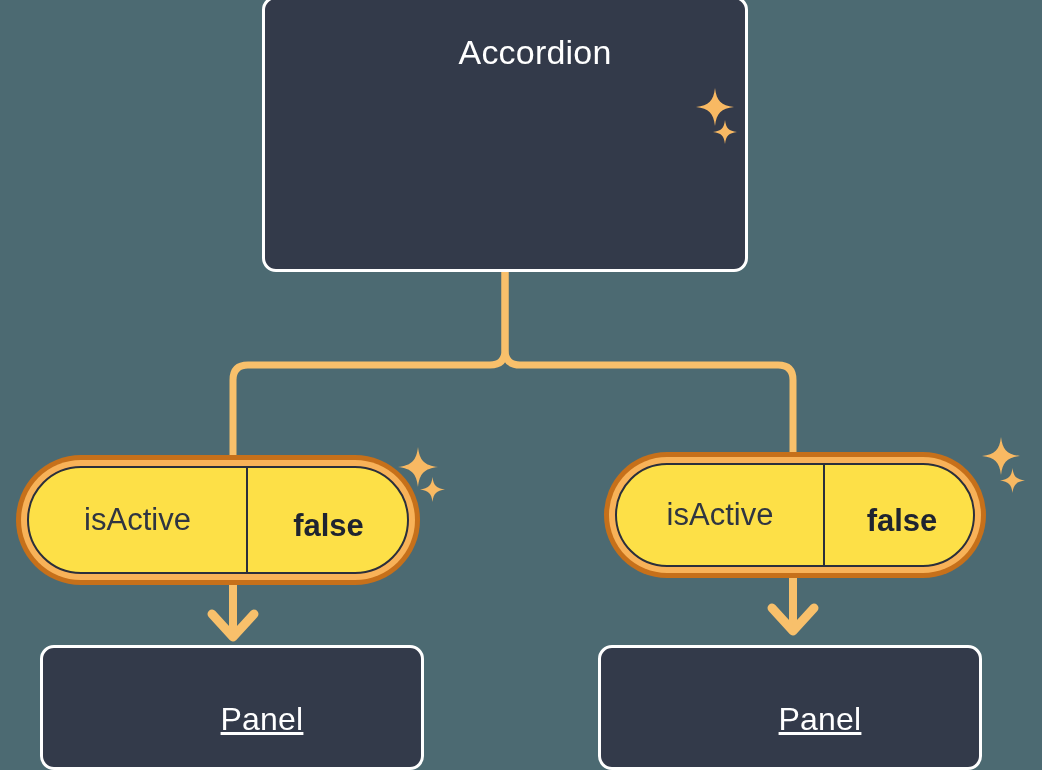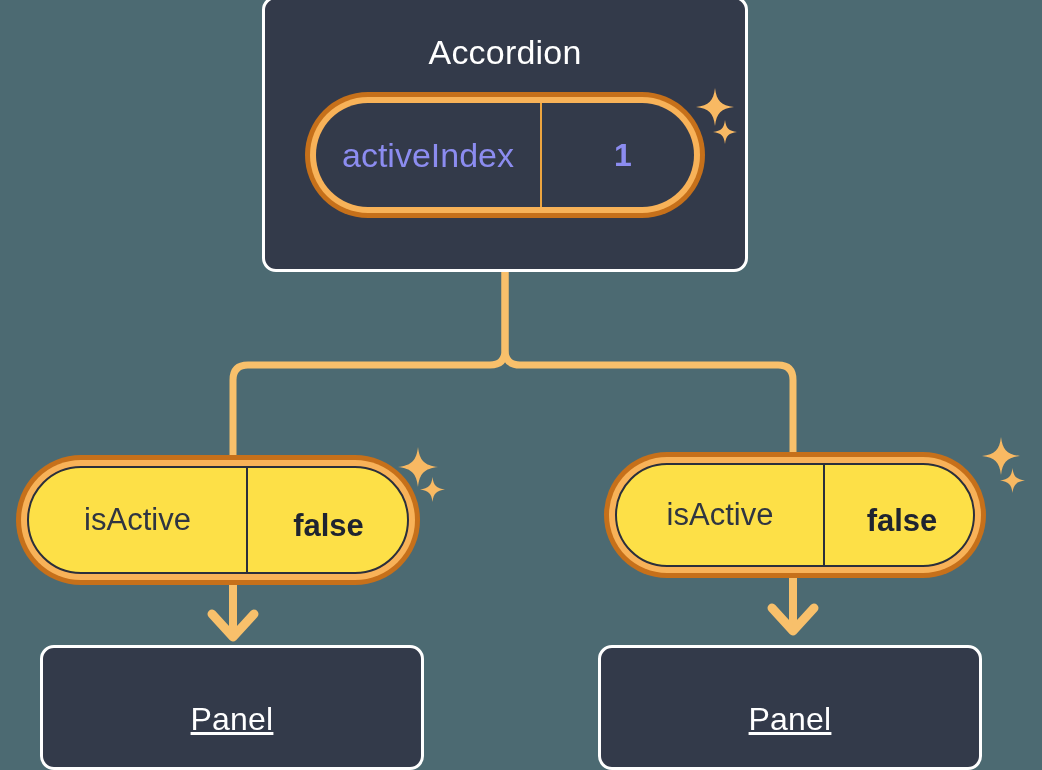--- a/index.html
+++ b/index.html
@@ -43,20 +43,21 @@
   .comp-title {
     position: absolute;
     left: 0;
     width: 100%;
     text-align: center;
     color: #ffffff;
     font-size: 34px;
     font-weight: 400;
     letter-spacing: 0.2px;
     white-space: nowrap;
+    padding-left: 30px;
   }
 
   #accordion-box {
     left: 262px;
     top: -4px;
     width: 486px;
     height: 276px;
   }
   #accordion-title { top: 34px; }
 
@@ -198,28 +199,20 @@
     <path d="M 212 614 L 233 637 L 254 614" fill="none" stroke="#f8c06b" stroke-width="9" stroke-linecap="round" stroke-linejoin="round"></path>
 
     <path d="M 793 575 L 793 630" fill="none" stroke="#f8c06b" stroke-width="8" stroke-linecap="butt"></path>
     <path d="M 772 608 L 793 631 L 814 608" fill="none" stroke="#f8c06b" stroke-width="9" stroke-linecap="round" stroke-linejoin="round"></path>
   </svg>
 
   <div class="comp-box" id="accordion-box">
     <div class="comp-title" id="accordion-title">Accordion</div>
   </div>
 
-  <div class="pill-outer" id="pill-activeindex">
-    <div class="pill-mid">
-      <div class="pill-inner">
-        <div class="pill-cell pill-key">activeIndex</div>
-        <div class="pill-cell pill-val">1</div>
-      </div>
-    </div>
-  </div>
 
   <div class="pill-outer pill-purple" id="pill-isactive-left">
     <div class="pill-mid">
       <div class="pill-inner">
         <div class="pill-cell pill-key">isActive</div>
         <div class="pill-cell pill-val">false</div>
       </div>
     </div>
   </div>
 

